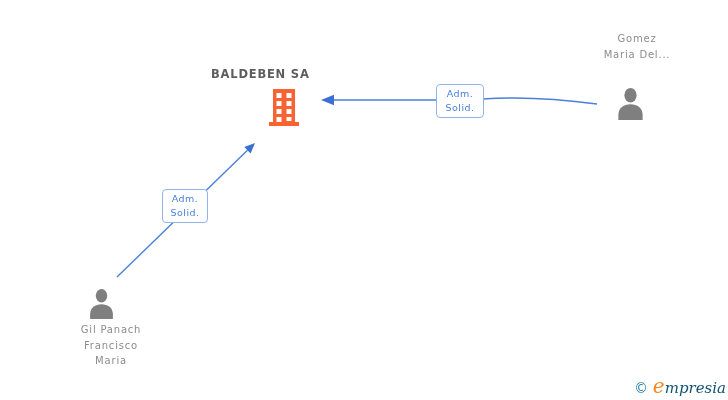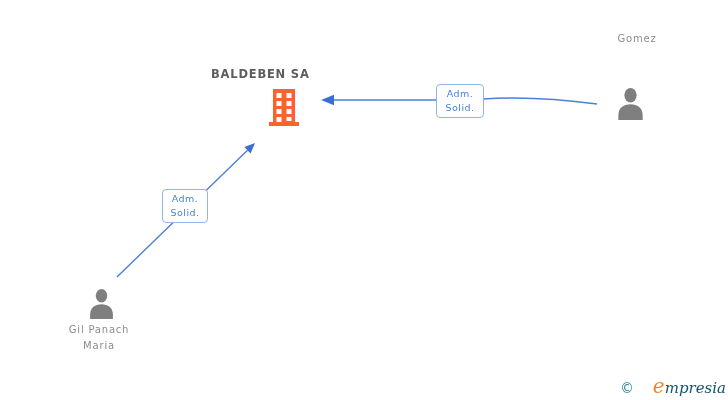--- a/index.html
+++ b/index.html
@@ -30,21 +30,21 @@
   .person-icon-left { left: 86px; top: 287px; width: 31px; height: 33px; }
   .person-name {
     position: absolute;
     text-align: center;
     font-size: 10px;
     color: #8c8c8c;
     line-height: 15.5px;
     letter-spacing: 0.8px;
   }
   .person-name-right { left: 572px; top: 31px; width: 130px; }
-  .person-name-left  { left: 34px;  top: 322px; width: 130px; }
+  .person-name-left  { left: 46px;  top: 322px; width: 130px; }
   .edge-label {
     position: absolute;
     box-sizing: border-box;
     background: #ffffff;
     border: 1px solid #93b4ea;
     border-radius: 4px;
     color: #4a80d8;
     font-size: 9.5px;
     line-height: 14px;
     letter-spacing: 0.5px;
@@ -61,21 +61,20 @@
     gap: 5px;
     white-space: nowrap;
   }
   .wm-copy {
     font-size: 13.5px;
     color: #2b7fa0;
   }
   .wm-brand {
     font-style: italic;
     font-family: "DejaVu Serif", serif;
-    margin-left: 14px;
   }
   .wm-brand-initial {
     font-size: 20px;
     color: #ef8822;
   }
   .wm-brand-rest {
     font-size: 15px;
     color: #12546e;
   }
 </style>
@@ -109,36 +108,38 @@
       <rect x="17.5" y="12" width="5" height="5" fill="#ffffff"></rect>
       <rect x="7.5" y="20" width="5" height="5" fill="#ffffff"></rect>
       <rect x="17.5" y="20" width="5" height="5" fill="#ffffff"></rect>
       <rect x="7.5" y="28" width="5" height="5" fill="#ffffff"></rect>
       <rect x="17.5" y="28" width="5" height="4" fill="#ffffff"></rect>
     </svg>
   </div>
 
   <div class="person-name person-name-right">
     <div>Gomez</div>
+    <div>Maria Del...</div>
   </div>
   <div class="node-icon person-icon-right">
     <svg viewBox="0 0 34 34" width="33" height="33" xmlns="http://www.w3.org/2000/svg">
       <ellipse cx="17" cy="8.5" rx="6.3" ry="7.5" fill="#7f7f7f"></ellipse>
       <path d="M4.5 34 L4.5 29 C4.5 21.5 10 17.8 17 17.8 C24 17.8 29.5 21.5 29.5 29 L29.5 34 Z" fill="#7f7f7f"></path>
     </svg>
   </div>
 
   <div class="node-icon person-icon-left">
     <svg viewBox="0 0 34 34" width="31" height="33" xmlns="http://www.w3.org/2000/svg">
       <ellipse cx="17" cy="8.5" rx="6.3" ry="7.5" fill="#7f7f7f"></ellipse>
       <path d="M4.5 34 L4.5 29 C4.5 21.5 10 17.8 17 17.8 C24 17.8 29.5 21.5 29.5 29 L29.5 34 Z" fill="#7f7f7f"></path>
     </svg>
   </div>
   <div class="person-name person-name-left">
     <div>Gil Panach</div>
+    <div>Francisco</div>
     <div>Maria</div>
   </div>
 
   <div class="edge-label edge-label-1">
     <div>Adm.</div>
     <div>Solid.</div>
   </div>
   <div class="edge-label edge-label-2">
     <div>Adm.</div>
     <div>Solid.</div>

